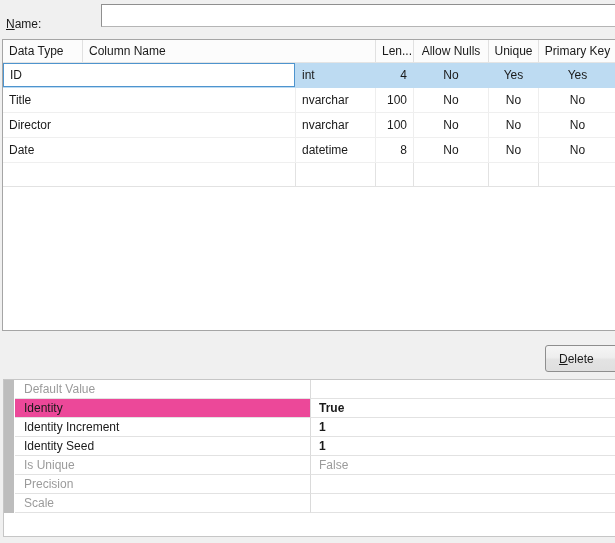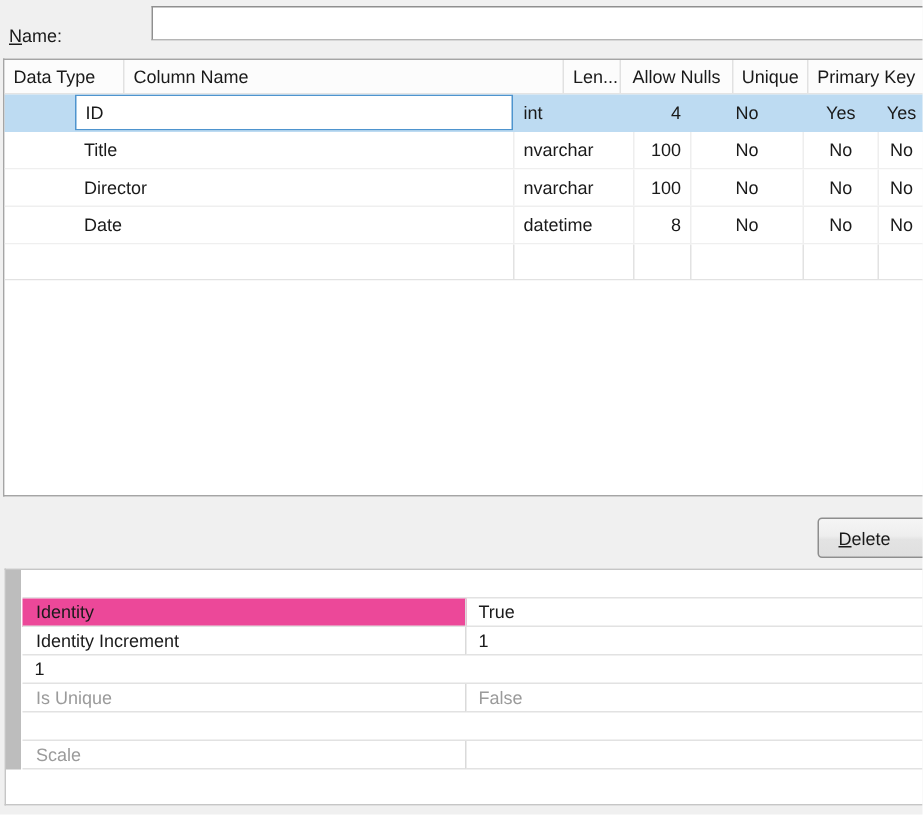--- a/index.html
+++ b/index.html
@@ -32,21 +32,21 @@
   }
   .ghead{display:flex;height:22px;background:#fcfcfc;border-bottom:1px solid #e4e4e4;}
   .ghead .c{border-right:1px solid #e1e1e1;color:#1a1a1a;}
   .c{display:flex;align-items:center;padding:0 6px;box-sizing:border-box;overflow:hidden;white-space:nowrap;}
   .c1{width:293px;}
   .c2{width:80px;}
   .c3{width:38px;}
   .c4{width:75px;justify-content:center;}
   .c5{width:50px;justify-content:center;}
   .c6{flex:1;justify-content:center;border-right:none !important;}
-  .grow{display:flex;height:24px;border-bottom:1px solid #efefef;background:#fff;padding-left:47px;}
+  .grow{display:flex;height:24px;border-bottom:1px solid #efefef;background:#fff;}
   .grow .c{border-right:1px solid #eeeeee;}
   .grow .c3{justify-content:flex-end;}
   .grow.sel{background:#bddbf2;border-bottom-color:#bddbf2;}
   .grow.sel .c{border-right-color:transparent;}
   .grow.sel .c1{padding:0;}
   .edit-cell{
     width:100%;height:100%;box-sizing:border-box;
     border:1px solid #4e94ce;background:#fff;padding:0 6px;
     font-family:"Liberation Sans", sans-serif;font-size:12px;color:#1a1a1a;outline:none;
   }
@@ -77,21 +77,21 @@
     width:296px;box-sizing:border-box;padding-left:9px;
     border-right:1px solid #dadada;border-bottom:1px solid #e2e2e2;
     display:flex;align-items:center;overflow:hidden;white-space:nowrap;
   }
   .pvalue{
     flex:1;box-sizing:border-box;padding-left:8px;
     border-bottom:1px solid #e2e2e2;
     display:flex;align-items:center;overflow:hidden;white-space:nowrap;
   }
   .prow.disabled .pname,.prow.disabled .pvalue{color:#9b9b9b;font-weight:normal;}
-  .prow.normal .pvalue,.prow.selected .pvalue{font-weight:normal;}
+  .prow.normal .pvalue,.prow.selected .pvalue{font-weight:bold;}
   .prow.selected .pname{background:#ec4899;}
 </style>
 </head>
 <body>
 
 <label class="name-label"><span class="accel">N</span><span>ame:</span></label>
 <input class="name-input" type="text" value="" style="">
 
 <div class="grid">
   <div class="ghead">
@@ -155,37 +155,40 @@
 
 <button class="delete-btn">
     <span class="accel">D</span>
     <span>elete</span>
   </button>
 
 <div class="propgrid">
   <div class="prop-gutter"></div>
 
   <div class="prow disabled">
+    <div class="pname">Default Value</div>
     <div class="pvalue"></div>
   </div>
   <div class="prow selected">
     <div class="pname">Identity</div>
     <div class="pvalue">True</div>
   </div>
   <div class="prow normal">
     <div class="pname">Identity Increment</div>
     <div class="pvalue">1</div>
   </div>
   <div class="prow normal">
+    <div class="pname">Identity Seed</div>
     <div class="pvalue">1</div>
   </div>
   <div class="prow disabled">
     <div class="pname">Is Unique</div>
     <div class="pvalue">False</div>
   </div>
   <div class="prow disabled">
+    <div class="pname">Precision</div>
     <div class="pvalue"></div>
   </div>
   <div class="prow disabled">
     <div class="pname">Scale</div>
     <div class="pvalue"></div>
   </div>
 </div>
 
 </body></html>

